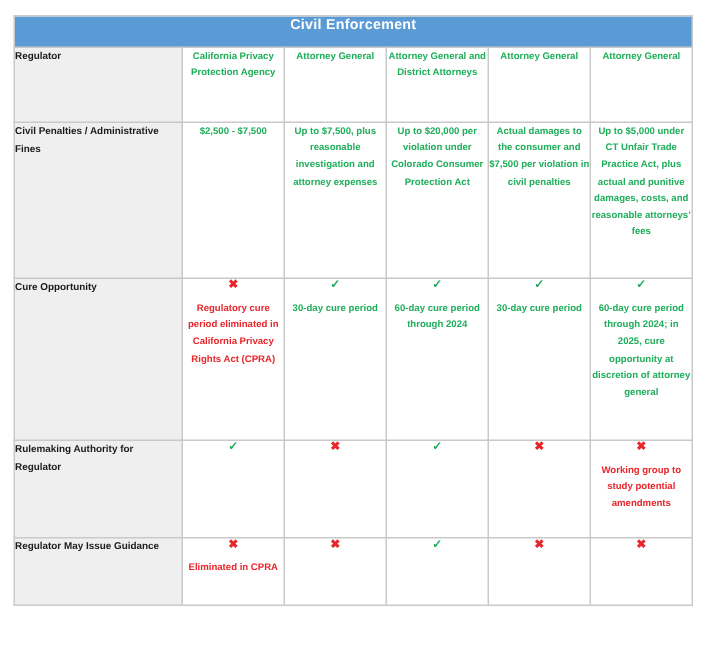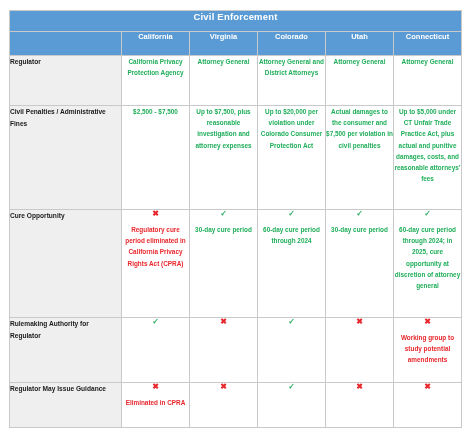--- a/index.html
+++ b/index.html
@@ -108,28 +108,20 @@
       <col class="c-state">
         <col class="c-state">
         <col class="c-state">
         <col class="c-state">
         <col class="c-state">
     </colgroup>
     <thead>
       <tr>
         <th class="title-cell" colspan="6">Civil Enforcement</th>
       </tr>
-      <tr>
-          <th class="colhead blank"></th>
-          <th class="colhead">California</th>
-          <th class="colhead">Virginia</th>
-          <th class="colhead">Colorado</th>
-          <th class="colhead">Utah</th>
-          <th class="colhead">Connecticut</th>
-        </tr>
     </thead>
     <tbody>
         <tr style="height: 50px;">
           <td class="rowlabel">Regulator</td>
           <td class="cell green">
             <span class="txt">California Privacy Protection Agency</span>
           </td>
           <td class="cell green">
             <span class="txt">Attorney General</span>
           </td>

